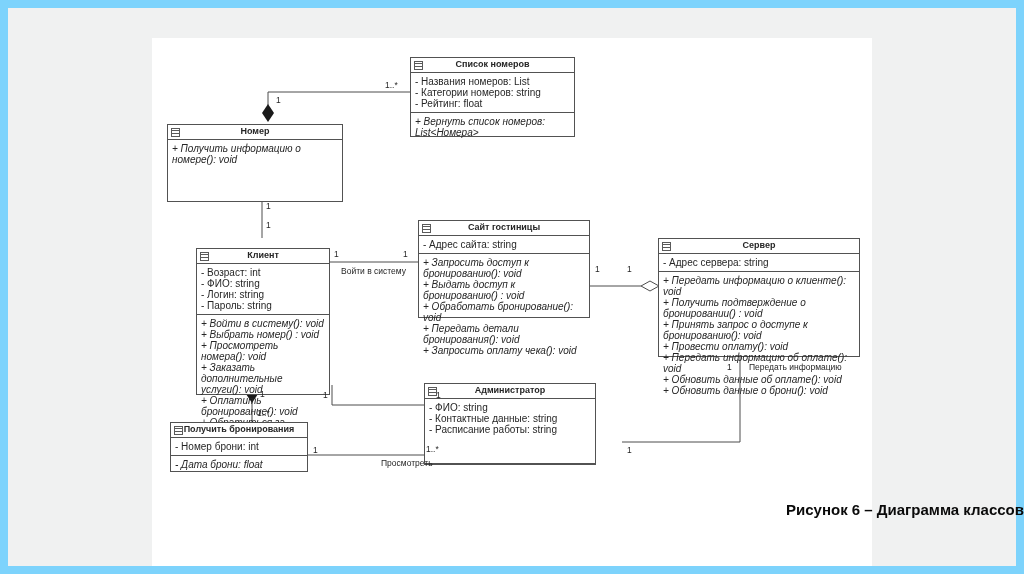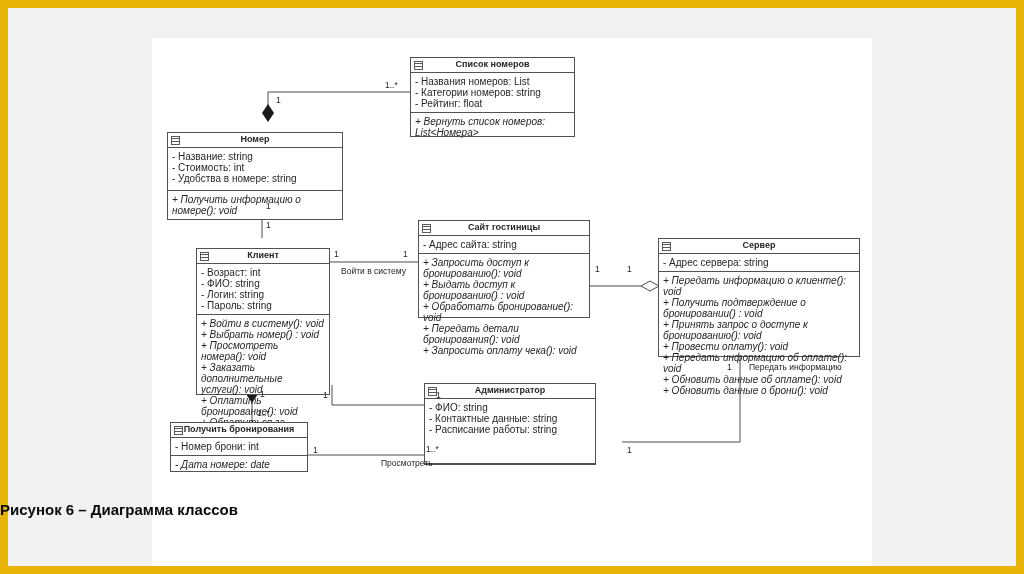--- a/index.html
+++ b/index.html
@@ -1,32 +1,32 @@
 <!DOCTYPE html>
 <html><head>
 <meta charset="utf-8">
 <style>
   html,body{margin:0;padding:0;background:#ffffff;}
   .canvas{position:relative;width:1024px;height:574px;overflow:hidden;
-          font-family:"Liberation Sans",sans-serif;background:#eab308;}
+          font-family:"Liberation Sans",sans-serif;background:#7dd3fc;}
   .viewer-bg{position:absolute;left:8px;top:8px;width:1008px;height:558px;background:#f0f1f1;}
   .slide{position:absolute;left:152px;top:38px;width:720px;height:528px;background:#ffffff;}
   .uml-class{position:absolute;background:#fff;border:1px solid #525252;display:flex;
              flex-direction:column;color:#262626;box-sizing:border-box;}
   .uml-title{position:relative;border-bottom:1px solid #525252;font-weight:bold;
              text-align:center;font-size:9px;line-height:13px;height:14px;flex:none;}
   .cicon{position:absolute;left:3px;top:3px;width:7px;height:7px;border:1px solid #5a5a5a;
          background:linear-gradient(to bottom,transparent 1px,#5a5a5a 1px,#5a5a5a 2px,
          transparent 2px,transparent 4px,#5a5a5a 4px,#5a5a5a 5px,transparent 5px);}
   .uml-attrs{padding:3px 4px;border-bottom:1px solid #525252;flex:1;}
   .uml-methods{padding:3px 4px;flex:none;font-style:italic;}
   .uml-line{font-size:10px;line-height:11px;}
   .edge-label{position:absolute;font-size:8.5px;line-height:10px;color:#262626;white-space:nowrap;}
   .edge-svg{position:absolute;left:0;top:0;width:1024px;height:574px;}
-  .caption{position:absolute;left:0;right:0;top:501px;text-align:left;font-weight:bold;
+  .caption{position:absolute;left:0;right:0;top:501px;text-align:right;font-weight:bold;
            font-size:15px;color:#0a0a0a;}
 </style>
 </head>
 <body>
 
 <div class="canvas">
   <div class="viewer-bg"></div>
   <div class="slide"></div>
 
   <svg class="edge-svg" viewBox="0 0 1024 574" fill="none">
@@ -53,29 +53,24 @@
     <div class="uml-attrs">
       <div class="uml-line">- Названия номеров: List</div>
       <div class="uml-line">- Категории номеров: string</div>
       <div class="uml-line">- Рейтинг: float</div>
     </div>
     <div class="uml-methods">
       <div class="uml-line">+ Вернуть список номеров: List&lt;Номера&gt;</div>
     </div>
   </div>
 
-  <div class="uml-class" style="left:167px;top:132px;width:176px;height:88px">
+  <div class="uml-class" style="left:167px;top:124px;width:176px;height:78px">
     <div class="uml-title">
       <span class="cicon"></span>
       <span>Номер</span>
-    </div>
-    <div class="uml-attrs">
-      <div class="uml-line">- Название: string</div>
-      <div class="uml-line">- Стоимость: int</div>
-      <div class="uml-line">- Удобства в номере: string</div>
     </div>
     <div class="uml-methods">
       <div class="uml-line">+ Получить информацию о номере(): void</div>
     </div>
   </div>
 
   <div class="uml-class" style="left:196px;top:248px;width:134px;height:147px">
     <div class="uml-title">
       <span class="cicon"></span>
       <span>Клиент</span>
@@ -146,21 +141,21 @@
 
   <div class="uml-class" style="left:170px;top:422px;width:138px;height:50px">
     <div class="uml-title">
       <span class="cicon"></span>
       <span>Получить бронирования</span>
     </div>
     <div class="uml-attrs">
       <div class="uml-line">- Номер брони: int</div>
     </div>
     <div class="uml-methods">
-      <div class="uml-line">- Дата номере: date</div>
+      <div class="uml-line">- Дата брони: float</div>
     </div>
   </div>
 
   <div class="edge-label" style="left:385px;top:80px">1..*</div>
   <div class="edge-label" style="left:276px;top:95px">1</div>
 
   <div class="edge-label" style="left:266px;top:201px">1</div>
   <div class="edge-label" style="left:266px;top:220px">1</div>
 
   <div class="edge-label" style="left:334px;top:249px">1</div>

